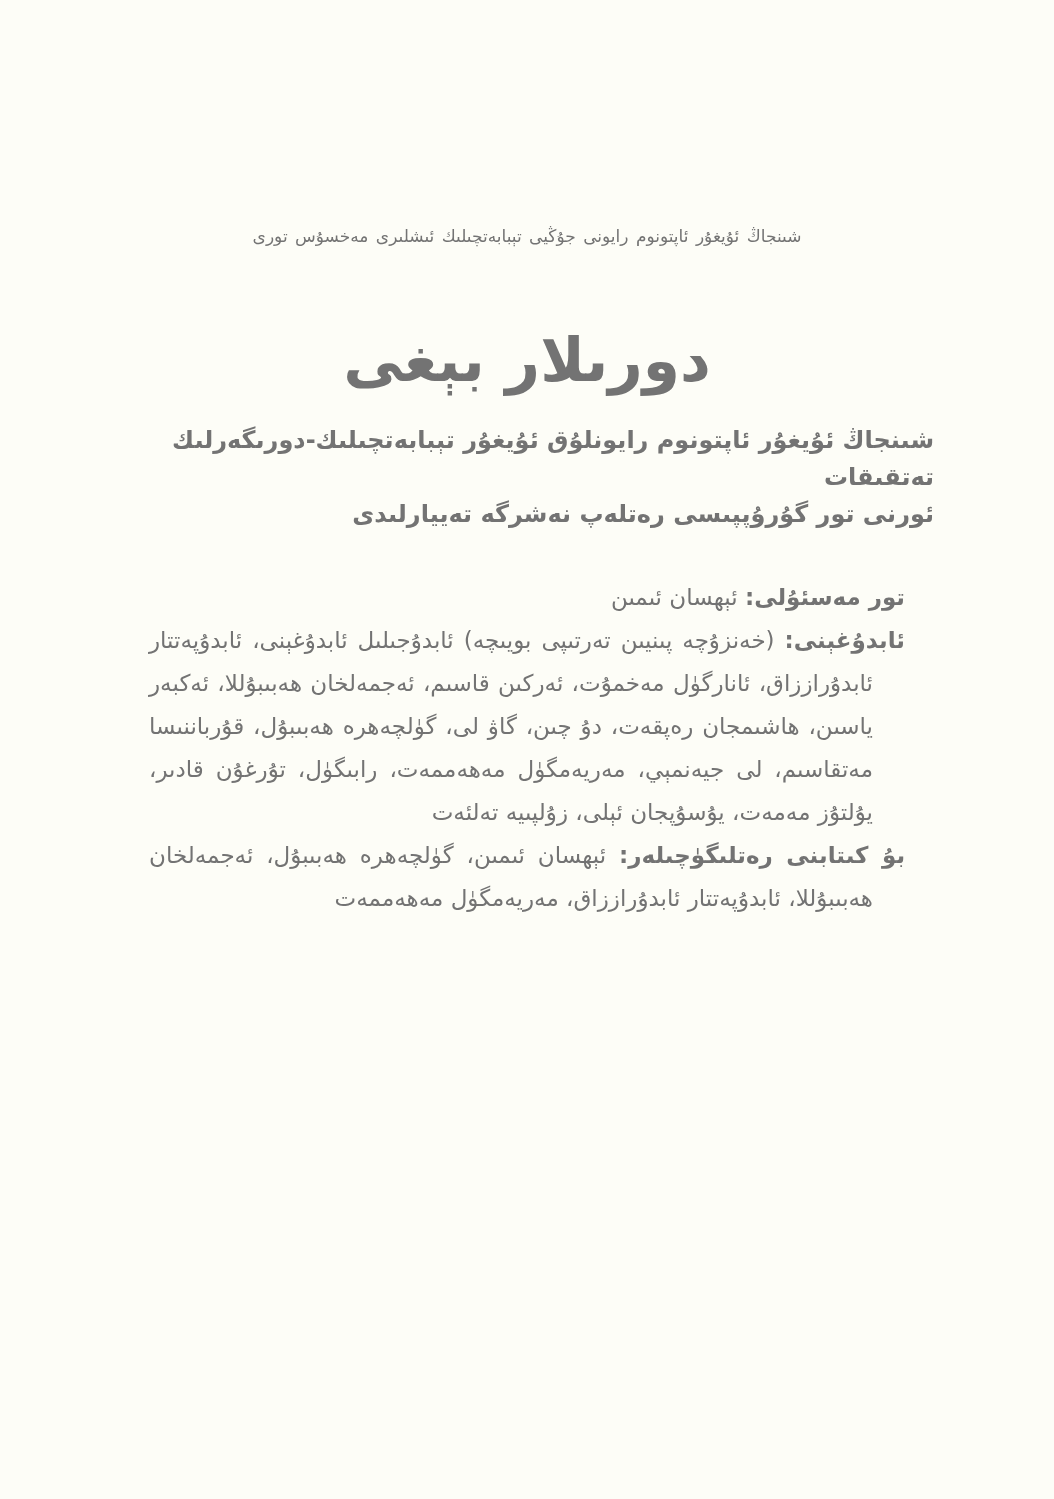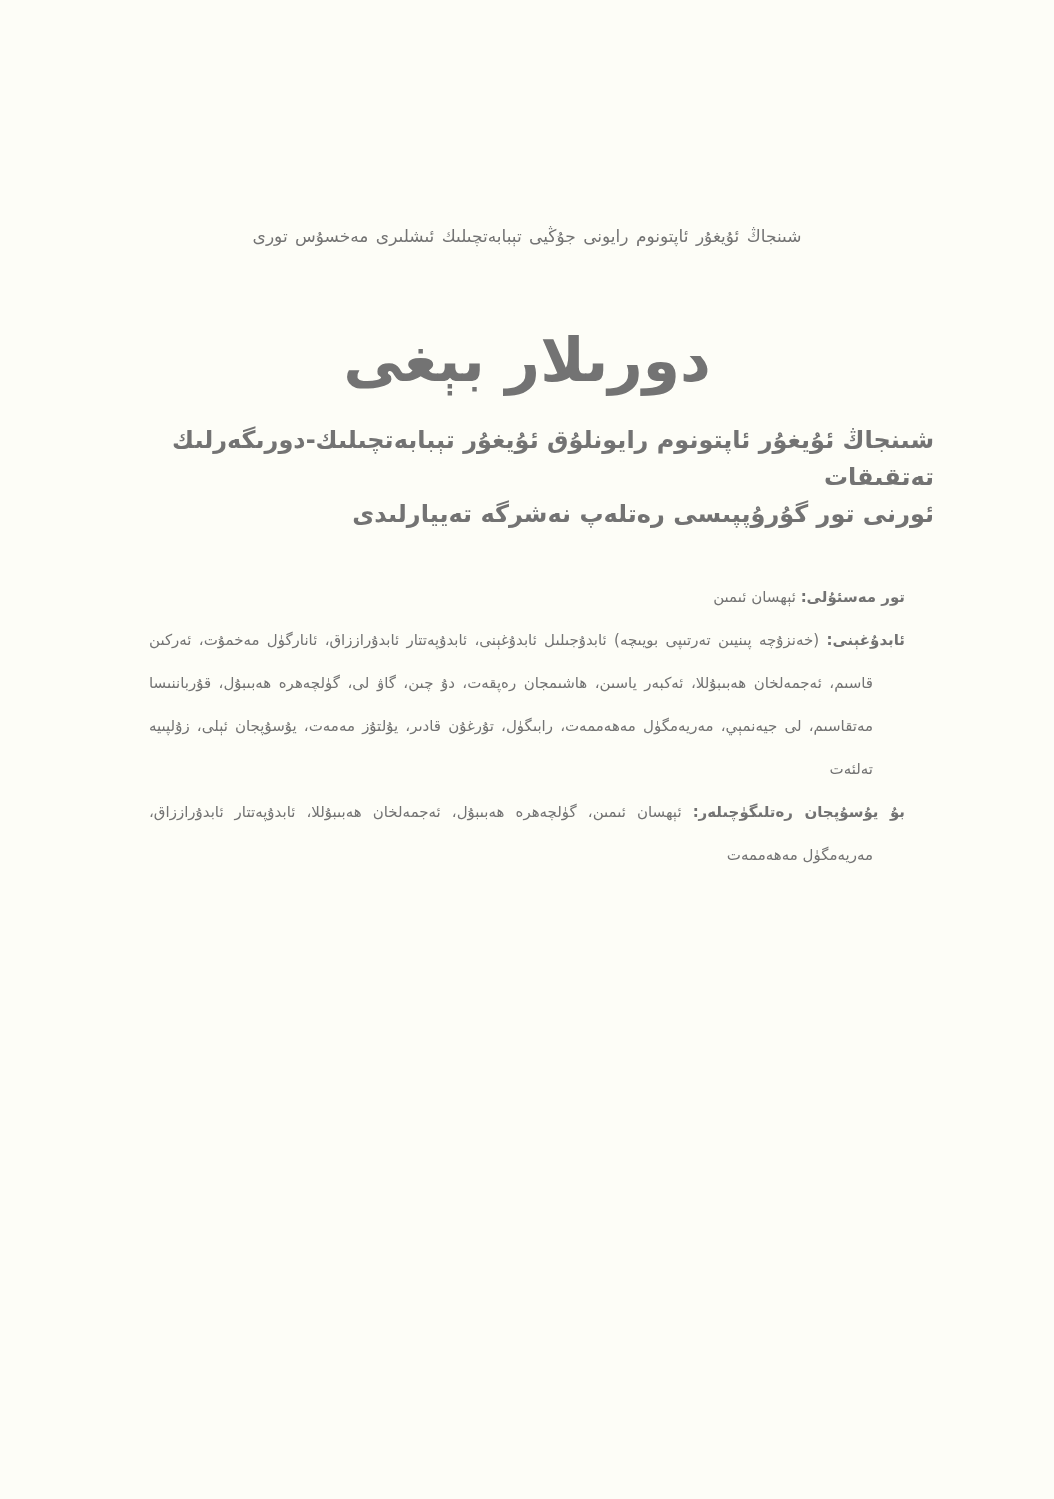--- a/index.html
+++ b/index.html
@@ -48,21 +48,21 @@
     text-align: right;
     font-size: 24px;
     font-weight: 700;
     line-height: 37px;
   }
   .credits {
     position: absolute;
     top: 576px;
     right: 149px;
     left: 149px;
-    font-size: 15px;
+    font-size: 23px;
     line-height: 43px;
   }
   .credits p {
     margin: 0;
     text-align: justify;
     
     padding-right: 32px;
     text-indent: -32px;
   }
   .credit-label {
@@ -92,19 +92,19 @@
       <b class="credit-label">تور مەسئۇلى:</b>
       <span class="credit-value">ئېھسان ئىمىن</span>
     </p>
 
     <p>
       <b class="credit-label">ئابدۇغېنى:</b>
       <span class="credit-value">(خەنزۇچە پىنيىن تەرتىپى بويىچە) ئابدۇجىلىل ئابدۇغېنى، ئابدۇپەتتار ئابدۇراززاق، ئانارگۈل مەخمۇت، ئەركىن قاسىم، ئەجمەلخان ھەبىبۇللا، ئەكبەر ياسىن، ھاشىمجان رەپقەت، دۇ چىن، گاۋ لى، گۈلچەھرە ھەبىبۇل، قۇرباننىسا مەتقاسىم، لى جيەنمېي، مەريەمگۈل مەھەممەت، رابىگۈل، تۇرغۇن قادىر، يۇلتۇز مەمەت، يۇسۇپجان ئېلى، زۇلپىيە تەلئەت</span>
     </p>
 
     <p>
-      <b class="credit-label">بۇ يۇسۇپجان رەتلىگۈچىلەر:</b>
+      <b class="credit-label">بۇ كىتابنى رەتلىگۈچىلەر:</b>
       <span class="credit-value">ئېھسان ئىمىن، گۈلچەھرە ھەبىبۇل، ئەجمەلخان ھەبىبۇللا، ئابدۇپەتتار ئابدۇراززاق، مەريەمگۈل مەھەممەت</span>
     </p>
 
   </div>
 
 </div>
 
 </body></html>

